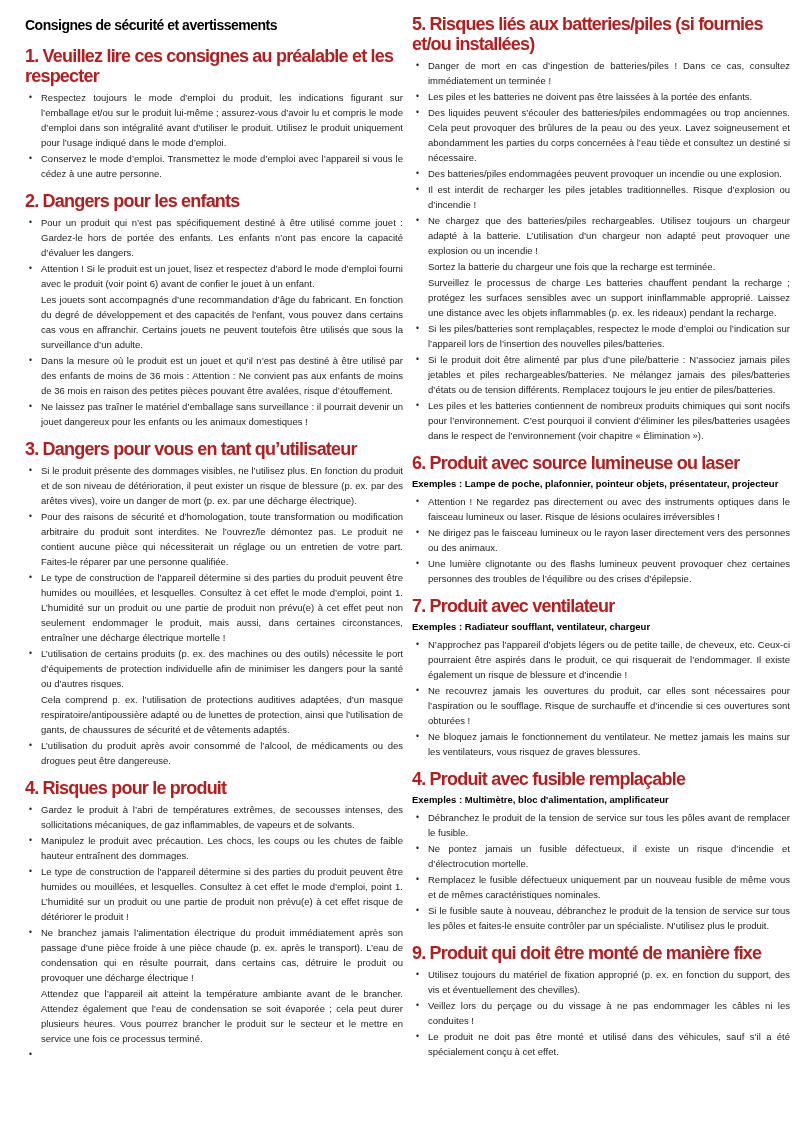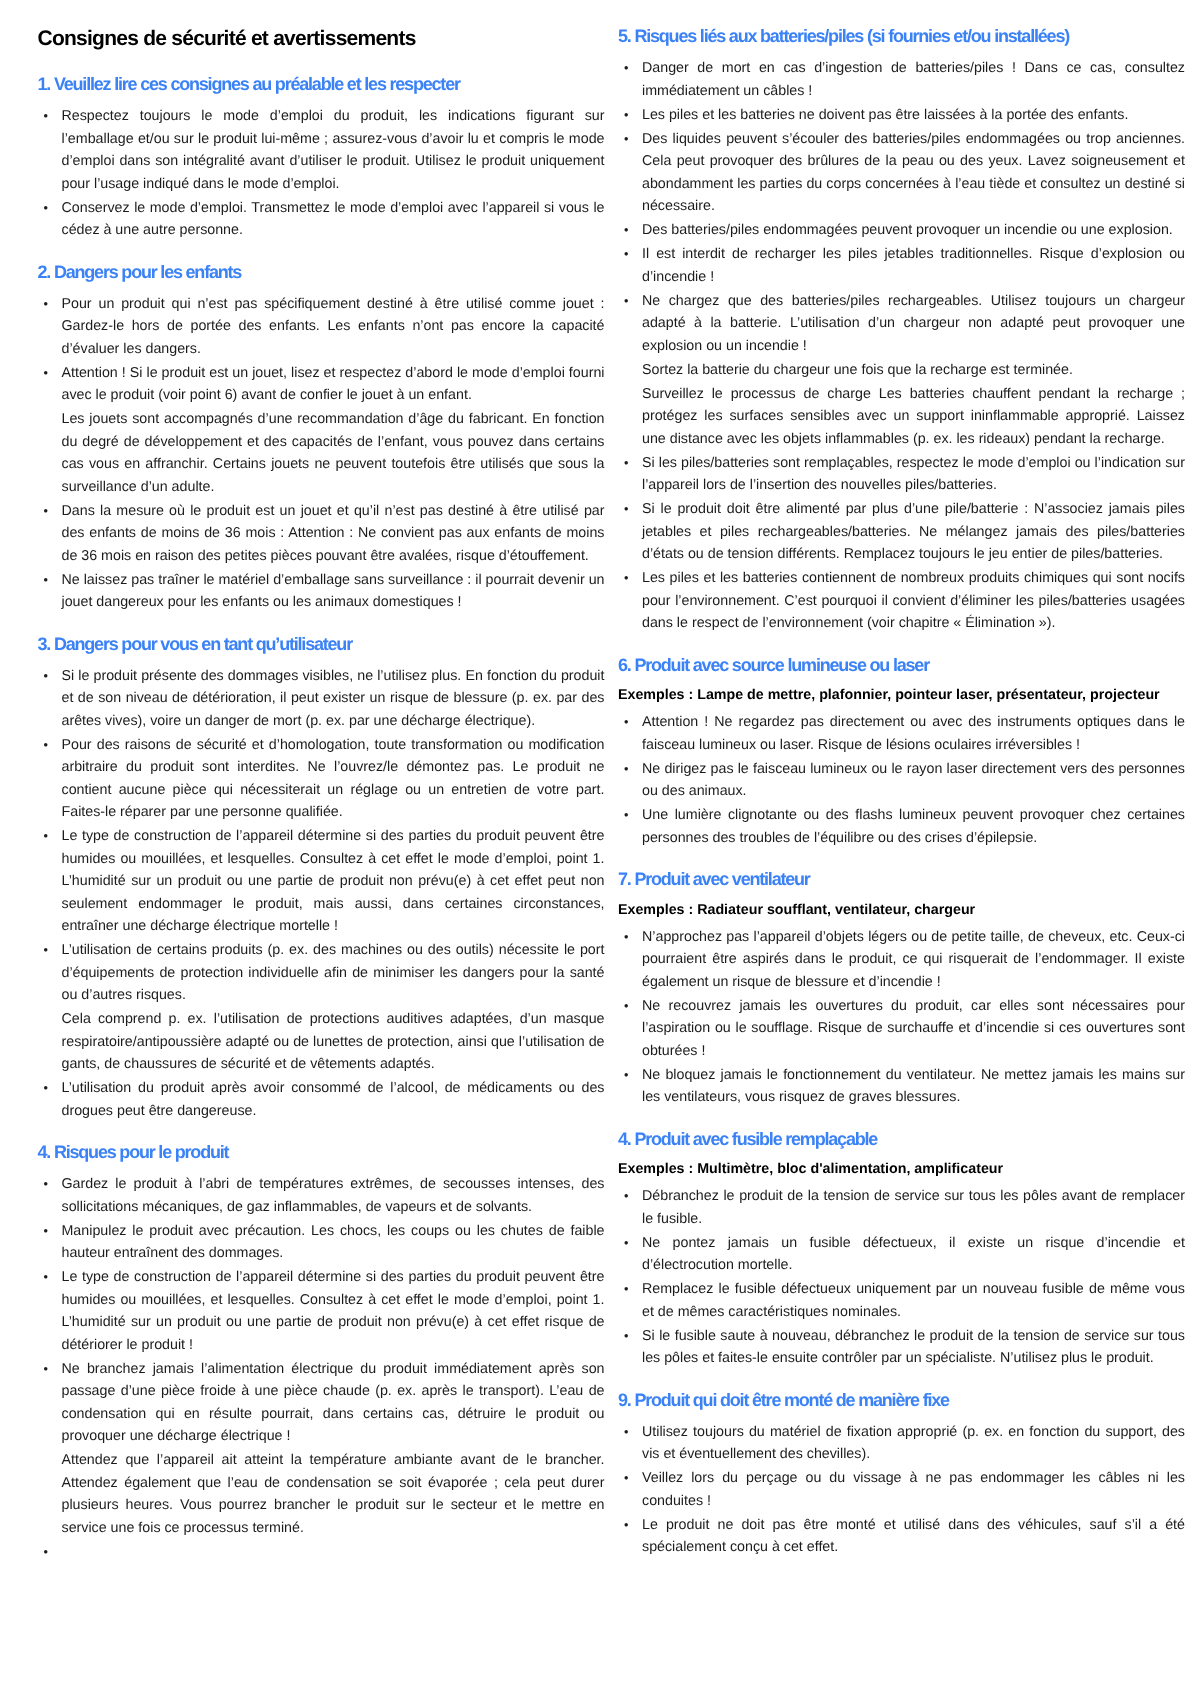--- a/index.html
+++ b/index.html
@@ -23,23 +23,23 @@
 
   .doc-title {
     font-size: 14px;
     font-weight: bold;
     color: #000;
     letter-spacing: -0.5px;
     line-height: 18px;
     margin: 2px 0 12px 0;
   }
   .section-heading {
-    font-size: 12px;
+    font-size: 18px;
     font-weight: bold;
-    color: #3b82f6;
+    color: #b91c1c;
     letter-spacing: -0.8px;
     line-height: 20px;
     margin: 10px 0 4px 0;
   }
   .doc-section.first .section-heading { margin-top: 0; }
 
   .section-examples {
     font-size: 9.5px;
     font-weight: bold;
     color: #000;
@@ -99,35 +99,35 @@
         <div class="item bullet"><span class="bullet-glyph">•</span><span class="item-text">Manipulez le produit avec précaution. Les chocs, les coups ou les chutes de faible hauteur entraînent des dommages.</span></div>
         <div class="item bullet"><span class="bullet-glyph">•</span><span class="item-text">Le type de construction de l’appareil détermine si des parties du produit peuvent être humides ou mouillées, et lesquelles. Consultez à cet effet le mode d’emploi, point 1. L’humidité sur un produit ou une partie de produit non prévu(e) à cet effet risque de détériorer le produit !</span></div>
         <div class="item bullet"><span class="bullet-glyph">•</span><span class="item-text">Ne branchez jamais l’alimentation électrique du produit immédiatement après son passage d’une pièce froide à une pièce chaude (p. ex. après le transport). L’eau de condensation qui en résulte pourrait, dans certains cas, détruire le produit ou provoquer une décharge électrique !</span></div>
         <div class="item para"><span class="item-text">Attendez que l’appareil ait atteint la température ambiante avant de le brancher. Attendez également que l’eau de condensation se soit évaporée ; cela peut durer plusieurs heures. Vous pourrez brancher le produit sur le secteur et le mettre en service une fois ce processus terminé.</span></div>
         <div class="item bullet"><span class="bullet-glyph">•</span></div>
       </section>
     </div>
   <div class="col" id="col-right">
       <section class="doc-section first">
         <h2 class="section-heading">5. Risques liés aux batteries/piles (si fournies et/ou installées)</h2>
-        <div class="item bullet"><span class="bullet-glyph">•</span><span class="item-text">Danger de mort en cas d’ingestion de batteries/piles ! Dans ce cas, consultez immédiatement un câbles !</span></div>
+        <div class="item bullet"><span class="bullet-glyph">•</span><span class="item-text">Danger de mort en cas d’ingestion de batteries/piles ! Dans ce cas, consultez immédiatement un terminée !</span></div>
         <div class="item bullet"><span class="bullet-glyph">•</span><span class="item-text">Les piles et les batteries ne doivent pas être laissées à la portée des enfants.</span></div>
         <div class="item bullet"><span class="bullet-glyph">•</span><span class="item-text">Des liquides peuvent s’écouler des batteries/piles endommagées ou trop anciennes. Cela peut provoquer des brûlures de la peau ou des yeux. Lavez soigneusement et abondamment les parties du corps concernées à l’eau tiède et consultez un destiné si nécessaire.</span></div>
         <div class="item bullet"><span class="bullet-glyph">•</span><span class="item-text">Des batteries/piles endommagées peuvent provoquer un incendie ou une explosion.</span></div>
         <div class="item bullet"><span class="bullet-glyph">•</span><span class="item-text">Il est interdit de recharger les piles jetables traditionnelles. Risque d’explosion ou d’incendie !</span></div>
         <div class="item bullet"><span class="bullet-glyph">•</span><span class="item-text">Ne chargez que des batteries/piles rechargeables. Utilisez toujours un chargeur adapté à la batterie. L’utilisation d’un chargeur non adapté peut provoquer une explosion ou un incendie !</span></div>
         <div class="item para"><span class="item-text">Sortez la batterie du chargeur une fois que la recharge est terminée.</span></div>
         <div class="item para"><span class="item-text">Surveillez le processus de charge Les batteries chauffent pendant la recharge ; protégez les surfaces sensibles avec un support ininflammable approprié. Laissez une distance avec les objets inflammables (p. ex. les rideaux) pendant la recharge.</span></div>
         <div class="item bullet"><span class="bullet-glyph">•</span><span class="item-text">Si les piles/batteries sont remplaçables, respectez le mode d’emploi ou l’indication sur l’appareil lors de l’insertion des nouvelles piles/batteries.</span></div>
         <div class="item bullet"><span class="bullet-glyph">•</span><span class="item-text">Si le produit doit être alimenté par plus d’une pile/batterie : N’associez jamais piles jetables et piles rechargeables/batteries. Ne mélangez jamais des piles/batteries d’états ou de tension différents. Remplacez toujours le jeu entier de piles/batteries.</span></div>
         <div class="item bullet"><span class="bullet-glyph">•</span><span class="item-text">Les piles et les batteries contiennent de nombreux produits chimiques qui sont nocifs pour l’environnement. C’est pourquoi il convient d’éliminer les piles/batteries usagées dans le respect de l’environnement (voir chapitre « Élimination »).</span></div>
       </section>
       <section class="doc-section">
         <h2 class="section-heading">6. Produit avec source lumineuse ou laser</h2>
-        <div class="section-examples">Exemples : Lampe de mettre, plafonnier, pointeur laser, présentateur, projecteur</div>
+        <div class="section-examples">Exemples : Lampe de poche, plafonnier, pointeur objets, présentateur, projecteur</div>
         <div class="item bullet"><span class="bullet-glyph">•</span><span class="item-text">Attention ! Ne regardez pas directement ou avec des instruments optiques dans le faisceau lumineux ou laser. Risque de lésions oculaires irréversibles !</span></div>
         <div class="item bullet"><span class="bullet-glyph">•</span><span class="item-text">Ne dirigez pas le faisceau lumineux ou le rayon laser directement vers des personnes ou des animaux.</span></div>
         <div class="item bullet"><span class="bullet-glyph">•</span><span class="item-text">Une lumière clignotante ou des flashs lumineux peuvent provoquer chez certaines personnes des troubles de l’équilibre ou des crises d’épilepsie.</span></div>
       </section>
       <section class="doc-section">
         <h2 class="section-heading">7. Produit avec ventilateur</h2>
         <div class="section-examples">Exemples : Radiateur soufflant, ventilateur, chargeur</div>
         <div class="item bullet"><span class="bullet-glyph">•</span><span class="item-text">N’approchez pas l’appareil d’objets légers ou de petite taille, de cheveux, etc. Ceux-ci pourraient être aspirés dans le produit, ce qui risquerait de l’endommager. Il existe également un risque de blessure et d’incendie !</span></div>
         <div class="item bullet"><span class="bullet-glyph">•</span><span class="item-text">Ne recouvrez jamais les ouvertures du produit, car elles sont nécessaires pour l’aspiration ou le soufflage. Risque de surchauffe et d’incendie si ces ouvertures sont obturées !</span></div>
         <div class="item bullet"><span class="bullet-glyph">•</span><span class="item-text">Ne bloquez jamais le fonctionnement du ventilateur. Ne mettez jamais les mains sur les ventilateurs, vous risquez de graves blessures.</span></div>

